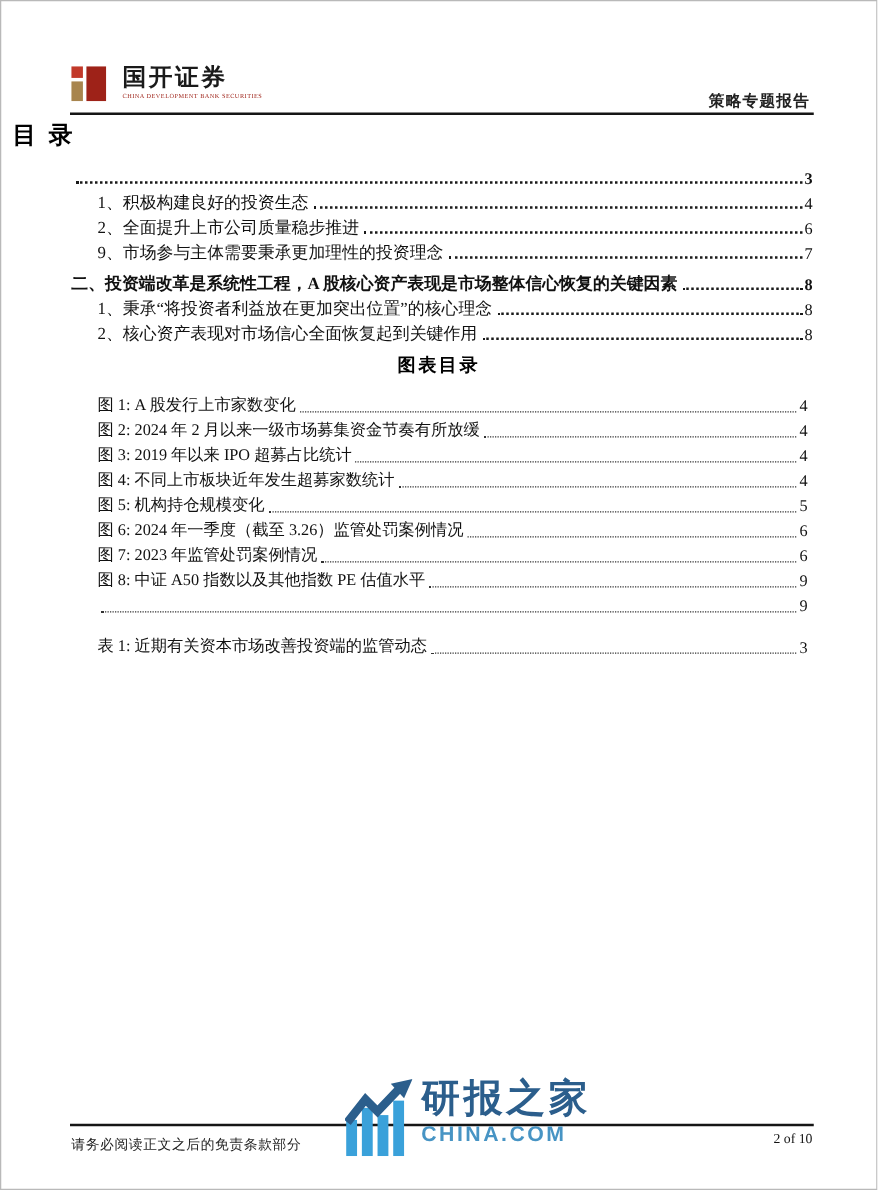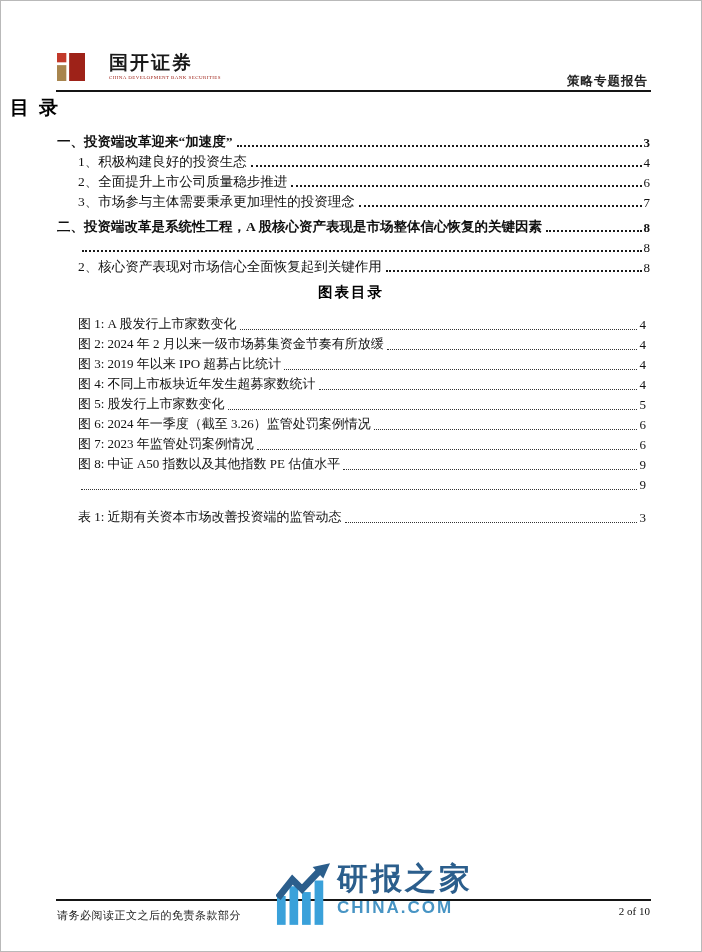--- a/index.html
+++ b/index.html
@@ -2,21 +2,21 @@
 <html style="--logo-red: #9e2218; --logo-red-bright: #c2392a; --logo-gold: #a8854e; --brand-dark-blue: #2b5e8c; --brand-mid-blue: #4794c4; --brand-light-blue: #3aa1da;"><head>
 <meta charset="utf-8">
 <style>
   html,body{margin:0;padding:0;background:#ffffff;}
   .page{
     position:relative;width:702px;height:952px;background:#fff;
     font-family:"Liberation Serif","DejaVu Serif",serif;color:#111;
     box-shadow:inset 0 0 0 1px #b9b9b9;overflow:hidden;
   }
   
-  .logo{position:absolute;left:57px;top:53px;display:flex;align-items:flex-start;gap:24px;}
+  .logo{position:absolute;left:57px;top:53px;display:flex;align-items:flex-start;gap:13px;}
   .logo svg{display:block;}
   .logo-txt{display:flex;flex-direction:column;}
   .logo-cn{font-size:19px;font-weight:700;letter-spacing:2px;color:#1a1a1a;line-height:1.1;}
   .logo-en{font-size:5px;color:var(--logo-red,#9e2218);letter-spacing:.4px;white-space:nowrap;margin-top:1px;}
   .report-type{position:absolute;right:54px;top:73px;font-size:12.5px;font-weight:600;letter-spacing:1px;color:#222;}
   .header-rule{position:absolute;left:56px;right:51px;top:90px;height:2px;background:#151515;}
   
   .toc-title{position:absolute;top:95px;left:0;width:100%;
     font-size:19px;font-weight:700;letter-spacing:10px;text-indent:10px;color:#000;}
   .toc{position:absolute;left:57px;right:52px;top:126px;}
@@ -59,45 +59,45 @@
       <span class="logo-cn">国开证券</span>
       <span class="logo-en">CHINA DEVELOPMENT BANK SECURITIES</span>
     </div>
   </div>
   <div class="report-type">策略专题报告</div>
   <div class="header-rule"></div>
 
   <div class="toc-title">目录</div>
   <div class="toc">
       <div class="row lvl1">
-    <span class="label">一、投资端改革迎来“加速度”</span>
     <span class="leader"></span>
     <span class="pagenum">3</span>
   </div>
       <div class="row lvl2">
     <span class="label">1、积极构建良好的投资生态</span>
     <span class="leader"></span>
     <span class="pagenum">4</span>
   </div>
       <div class="row lvl2">
     <span class="label">2、全面提升上市公司质量稳步推进</span>
     <span class="leader"></span>
     <span class="pagenum">6</span>
   </div>
       <div class="row lvl2">
-    <span class="label">3、市场参与主体需要秉承更加理性的投资理念</span>
+    <span class="label">9、市场参与主体需要秉承更加理性的投资理念</span>
     <span class="leader"></span>
     <span class="pagenum">7</span>
   </div>
       <div class="row lvl1">
     <span class="label">二、投资端改革是系统性工程，A 股核心资产表现是市场整体信心恢复的关键因素</span>
     <span class="leader"></span>
     <span class="pagenum">8</span>
   </div>
       <div class="row lvl2">
+    <span class="label">1、秉承“将投资者利益放在更加突出位置”的核心理念</span>
     <span class="leader"></span>
     <span class="pagenum">8</span>
   </div>
       <div class="row lvl2">
     <span class="label">2、核心资产表现对市场信心全面恢复起到关键作用</span>
     <span class="leader"></span>
     <span class="pagenum">8</span>
   </div>
     </div>
 
@@ -117,21 +117,21 @@
     <span class="label">图 3: 2019 年以来 IPO 超募占比统计</span>
     <span class="leader"></span>
     <span class="pagenum">4</span>
   </div>
       <div class="row">
     <span class="label">图 4: 不同上市板块近年发生超募家数统计</span>
     <span class="leader"></span>
     <span class="pagenum">4</span>
   </div>
       <div class="row">
-    <span class="label">图 5: 股发行上市家数变化</span>
+    <span class="label">图 5: 机构持仓规模变化</span>
     <span class="leader"></span>
     <span class="pagenum">5</span>
   </div>
       <div class="row">
     <span class="label">图 6: 2024 年一季度（截至 3.26）监管处罚案例情况</span>
     <span class="leader"></span>
     <span class="pagenum">6</span>
   </div>
       <div class="row">
     <span class="label">图 7: 2023 年监管处罚案例情况</span>

